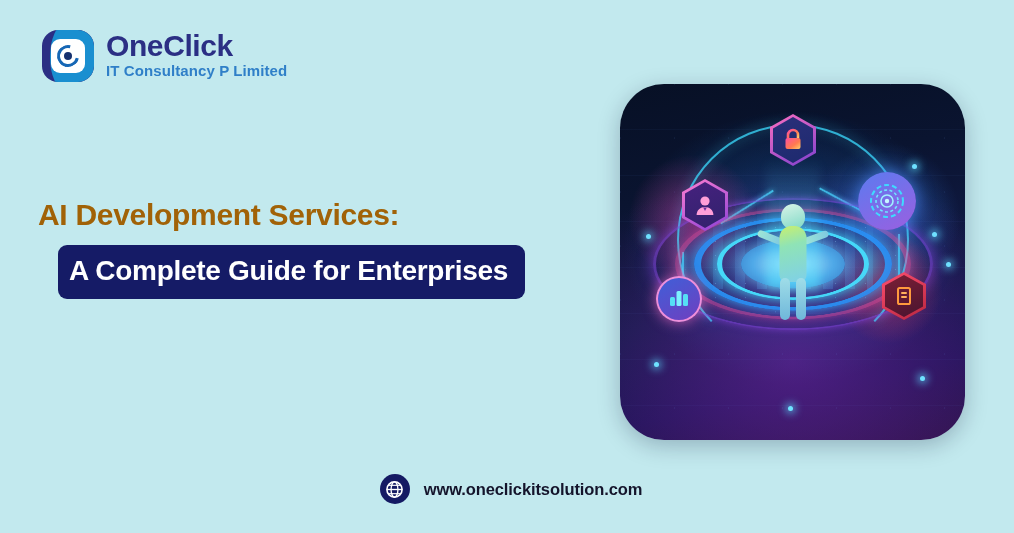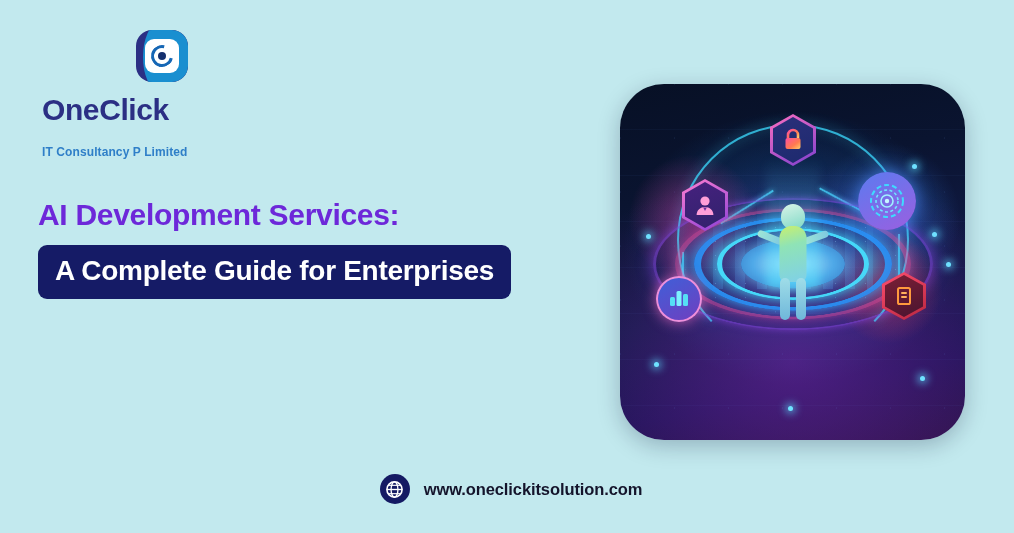--- a/index.html
+++ b/index.html
@@ -12,21 +12,21 @@
   .banner {
     position:relative;
     width:1014px; height:533px;
     background:#c2e9ee;
   }
 
   
   .logo-block {
     position:absolute;
     left:42px; top:30px;
-    display:flex; align-items:flex-end; gap:12px;flex-direction:column;
+    display:flex; align-items:flex-start; gap:12px;
   }
   .logo-mark {
     position:relative;
     width:52px; height:52px;
     border-radius:16px;
     overflow:hidden;
     background:#2b2f84;
     flex:0 0 auto;
   }
   .logo-mark .half-right {
@@ -60,37 +60,38 @@
     position:absolute; left:13px; top:13px;
     width:8px; height:8px; border-radius:50%;
     background:#15306e;
   }
   .logo-text { display:flex; flex-direction:column; justify-content:center; }
   .logo-name {
     font-size:30px; font-weight:bold; letter-spacing:-0.4px;
     color:#2b2f84; line-height:1.05;
   }
   .logo-tagline {
-    font-size:12px; font-weight:bold; letter-spacing:0.1px;
-    color:#2f7fc8; margin-top:19px;
+    font-size:15px; font-weight:bold; letter-spacing:0.1px;
+    color:#2f7fc8; margin-top:0;
   }
 
   
   .headline-block { position:absolute; left:38px; top:198px; }
   .headline-line1 {
     font-size:30px; font-weight:bold; letter-spacing:-0.3px;
-    color:#6d28d9; line-height:1.15;
+    color:#a16207; line-height:1.15;
     white-space:nowrap;
   }
   .headline-band {
     display:inline-block;
     margin-top:12px;
     background:#151b66;
     border-radius:9px;
-    padding:11px 17px 13px 17px;
+    padding:11px 17px 13px 11px;
+    margin-left:20px;
   }
   .headline-line2 {
     font-size:28px; font-weight:bold; letter-spacing:-0.3px;
     color:#ffffff; line-height:1.1;
     white-space:nowrap;
   }
 
   
   .footer {
     position:absolute;

